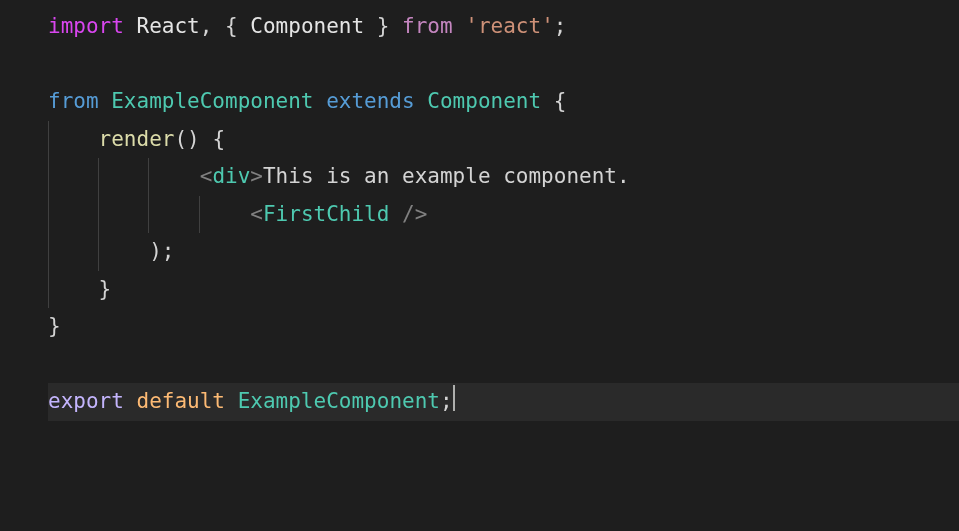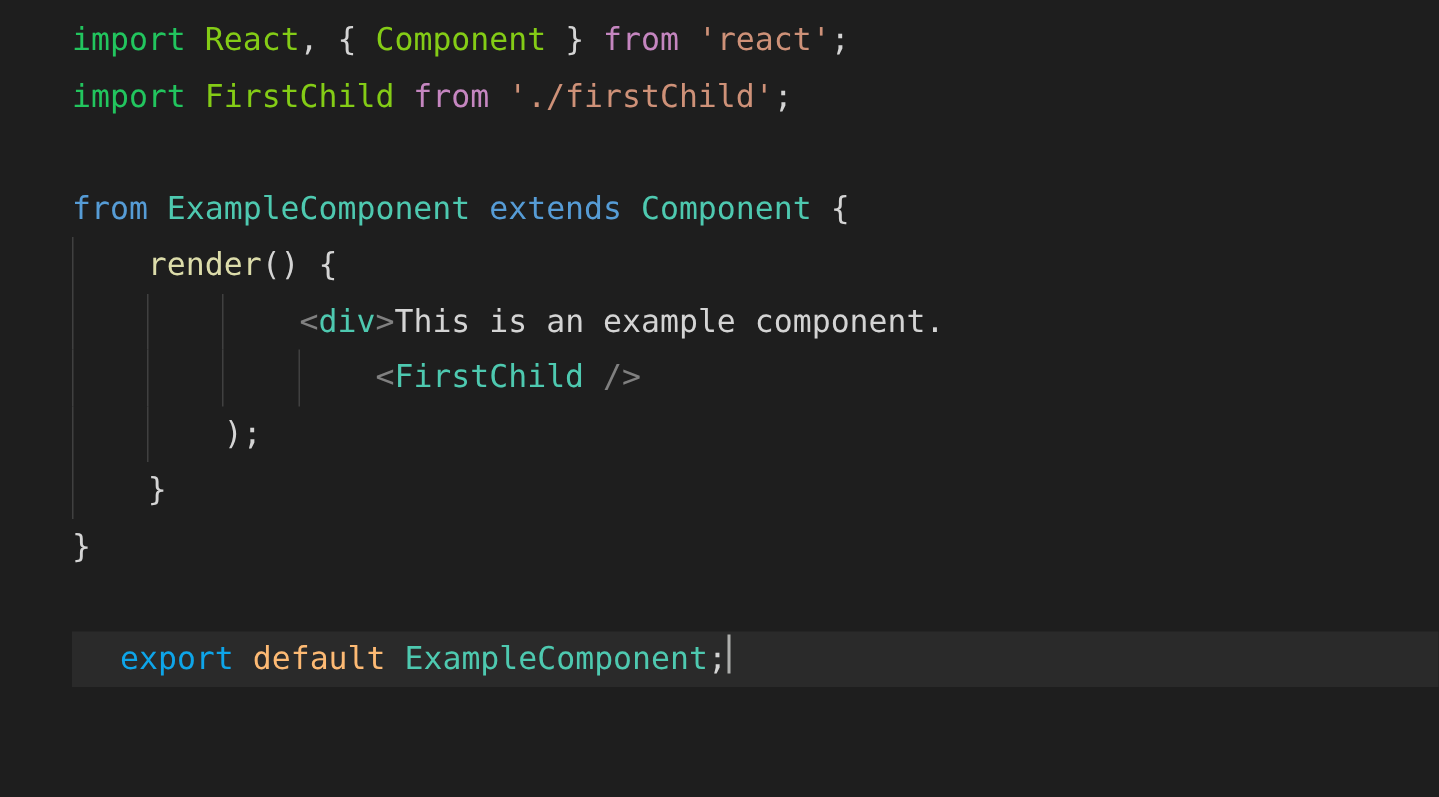--- a/index.html
+++ b/index.html
@@ -26,28 +26,28 @@
   .line.selected {
     background: #2a2a2a;
   }
   .guide {
     position: absolute;
     top: 0;
     bottom: 0;
     width: 1px;
     background: #404040;
   }
-  .kw-import { color: #22c55e; text-align: right; }
+  .kw-import { color: #d946ef; text-align: right; }
   .kw-from { color: #c586c0; }
   .kw-class { color: #569cd6; }
   .kw-extends { color: #569cd6; margin-top: 20px; }
   .kw-return { color: #c586c0; }
-  .kw-export { color: #0ea5e9; margin-left: 32px; }
+  .kw-export { color: #c4b5fd; }
   .kw-default { color: #fdba74; text-align: center; }
-  .ident { color: #84cc16; }
+  .ident { color: #e5e5e5; }
   .type { color: #4ec9b0; }
   .func { color: #dcdcaa; }
   .string { color: #ce9178; }
   .punct { color: #d4d4d4; }
   .brace { color: #d4d4d4; }
   .bracket { color: #808080; }
   .tag { color: #4ec9b0; }
   .text { color: #d4d4d4; margin-top: 16px; }
   .cursor {
     display: inline-block;
@@ -58,21 +58,20 @@
     margin-bottom: 2px;
   }
 </style>
 </head>
 <body>
 
 <div class="editor">
 
 <div class="line"><span class="kw-import">import</span><span> </span><span class="ident">React</span><span class="punct">, </span><span class="brace">{ </span><span class="ident">Component</span><span class="brace"> }</span><span class="kw-from"> from </span><span class="string">'react'</span><span class="punct">;</span></div>
 
-<div class="line"><span class="kw-import">import</span><span class="ident"> FirstChild</span><span class="kw-from"> from </span><span class="string">'./firstChild'</span><span class="punct">;</span></div>
 
 <div class="line"></div>
 
 <div class="line"><span class="kw-class">from</span><span class="type"> ExampleComponent</span><span class="kw-extends"> extends</span><span class="type"> Component</span><span class="brace"> {</span></div>
 
 <div class="line"><span class="guide" style="left:0px"></span><span>    </span><span class="func">render</span><span class="punct">()</span><span class="brace"> {</span></div>
 
 
 <div class="line"><span class="guide" style="left:0px"></span><span class="guide" style="left:50px"></span><span class="guide" style="left:100px"></span><span>            </span><span class="bracket">&lt;</span><span class="tag">div</span><span class="bracket">&gt;</span><span class="text">This is an example component.</span></div>
 

